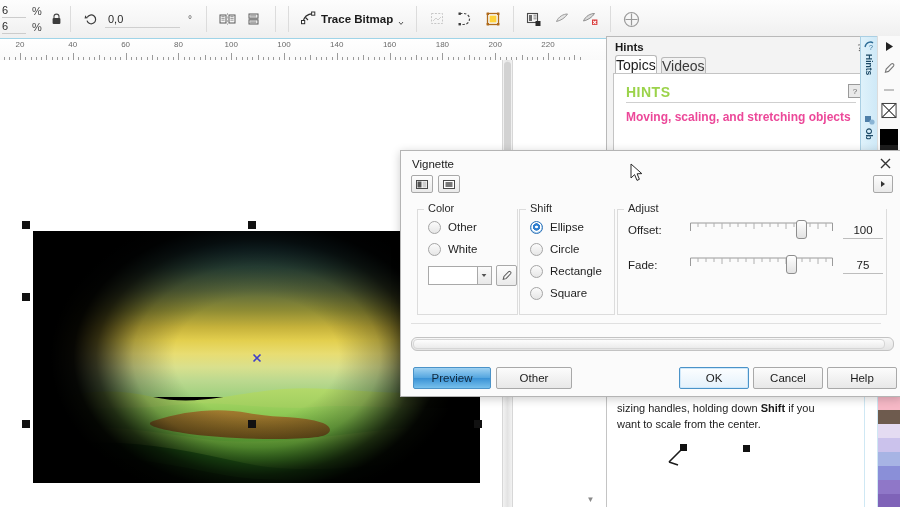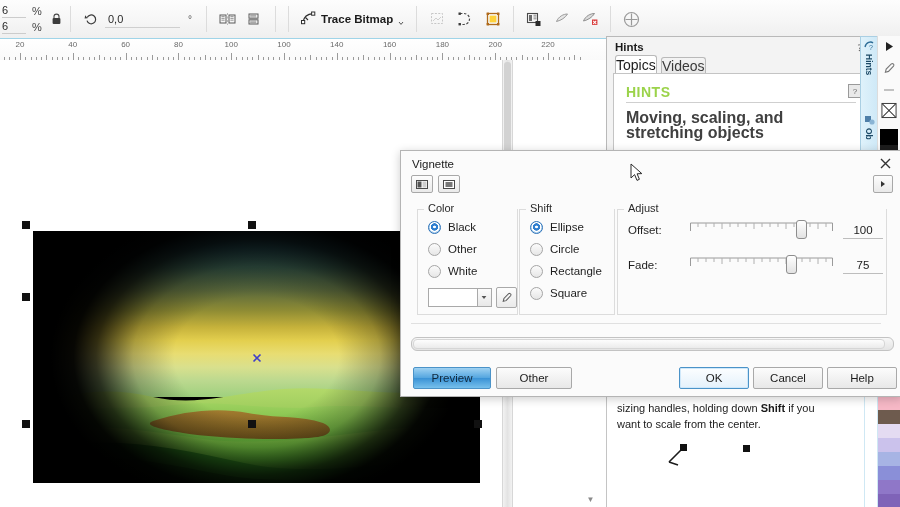--- a/index.html
+++ b/index.html
@@ -159,22 +159,22 @@
   .htab.active{background:#ffffff;color:#1b1b1b;}
   .htab.idle{background:linear-gradient(180deg,#f4f4f4,#e6e6e6);color:#3a3a3a;top:20px;height:16px;}
   #hints-body{position:absolute;left:6px;top:36px;width:264px;height:86px;
      background:#ffffff;border:1px solid #c4c4c4;overflow:hidden;}
   #hints-word{position:absolute;left:12px;top:10px;font-size:14px;font-weight:bold;
      color:#9bd34a;letter-spacing:.5px;}
   #hints-q{position:absolute;right:16px;top:10px;width:12px;height:12px;
      border:1px solid #9a9a9a;background:#e9e9e9;font-size:8px;color:#666;
      display:flex;align-items:center;justify-content:center;}
   #hints-rule{position:absolute;left:12px;top:28px;width:230px;height:1px;background:#cfcfcf;}
-  #hints-head{position:absolute;left:12px;top:36px;width:228px;font-size:16px;
-     font-weight:bold;color:#404040;line-height:15px;}
+  #hints-head{position:absolute;left:12px;top:36px;width:228px;font-size:12px;
+     font-weight:bold;color:#ec4899;line-height:15px;}
   #hints-sb{position:absolute;right:2px;top:2px;width:9px;height:82px;background:#f4f4f4;
      border:1px solid #dcdcdc;}
   #hints-sb .up{position:absolute;left:0;top:0;width:9px;height:9px;
      display:flex;align-items:center;justify-content:center;font-size:6px;color:#777;}
   #hints-sb .th{position:absolute;left:1px;top:10px;width:7px;height:48px;
      background:linear-gradient(180deg,#fcfcfc,#ededed);border:1px solid #c9c9c9;border-radius:2px;}
 
   
   #hints-lower{left:606px;top:392px;width:288px;height:115px;background:#ffffff;
      border-left:1px solid #c4c4c4;}
@@ -655,24 +655,20 @@
   <div id="vg-expand">
     <svg width="8" height="8" viewBox="0 0 8 8">
         <path d="M2 1 L6 4 L2 7 Z" fill="#333"></path>
       </svg>
   </div>
 
   <div class="grp" style="left:16px;top:58px;width:99px;height:105px;">
     <div class="grp-lbl">Color</div>
     <div style="padding:7px 0 0 10px;">
       <div class="radio-row">
-        <span class="rdo on"></span>
-        <span class="rdo-lbl">Black</span>
-      </div>
-      <div class="radio-row">
         <span class="rdo"></span>
         <span class="rdo-lbl">Other</span>
       </div>
       <div class="radio-row">
         <span class="rdo"></span>
         <span class="rdo-lbl">White</span>
       </div>
       <div style="display:flex;align-items:center;margin-top:5px;">
         <div class="colorbox"></div>
         <div class="colordrop">

